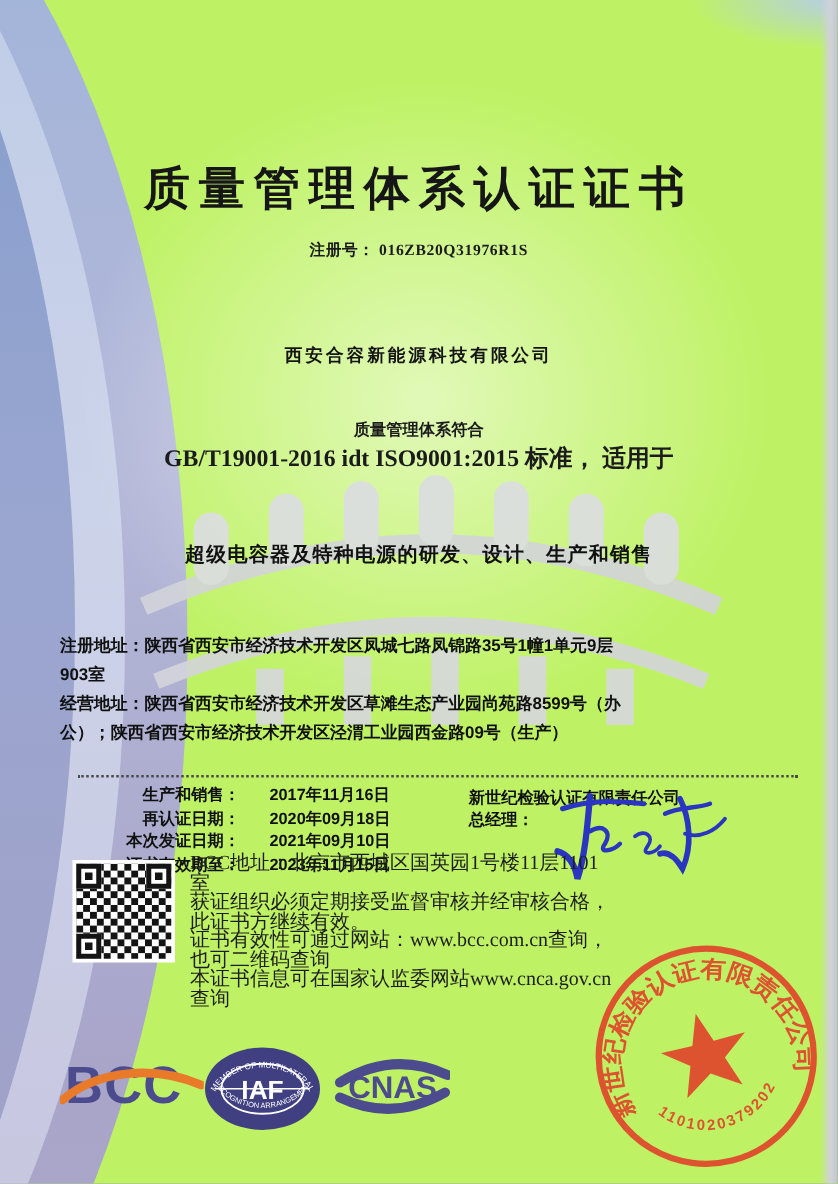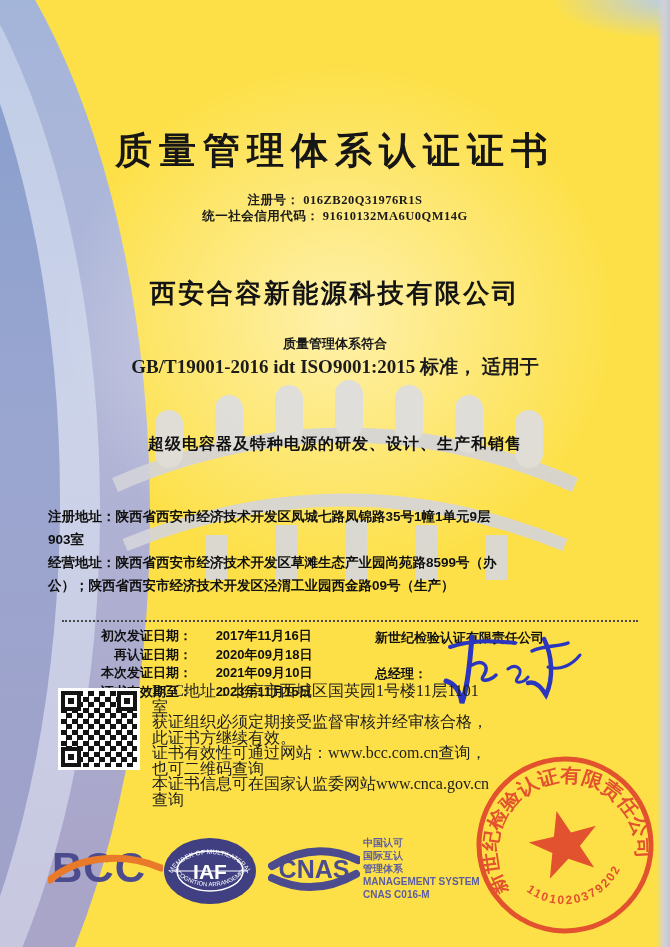--- a/index.html
+++ b/index.html
@@ -1,18 +1,18 @@
 <!DOCTYPE html>
 <html><head>
 <meta charset="utf-8">
 <style>
   html,body{margin:0;padding:0;background:#9aa0ad;}
   #page{
     position:relative;width:670px;height:947px;margin:0 auto;
-    background:#fde047;overflow:hidden;
+    background:#bef264;overflow:hidden;
     font-family:"Liberation Sans","DejaVu Sans",sans-serif;
     color:#1b1b1b;
   }
   
   .curve{position:absolute;border-radius:50%;}
   .curve-mid{left:-500px;top:-160px;width:650px;height:1350px;
     background:linear-gradient(180deg,#9db4da 0%,#b3b7d8 40%,#a8a5c9 75%,#aaa6c9 100%);}
   .curve-light{left:-520px;top:-150px;width:620px;height:1320px;
     background:linear-gradient(180deg,#bccbe6 0%,#ccd3e9 45%,#c5c2dc 100%);}
   .curve-dark{left:-560px;top:-170px;width:620px;height:1340px;
@@ -29,35 +29,35 @@
   .abs{position:absolute;}
   .center{left:40px;width:590px;text-align:center;}
   .title{top:126px;font-family:"DejaVu Serif","Liberation Serif",serif;
     font-size:37px;font-weight:600;letter-spacing:7px;color:#161616;}
   .regline{top:192px;font-size:12.5px;font-weight:700;
     font-family:"Liberation Serif","DejaVu Serif",serif;letter-spacing:.5px;}
   .creditline{top:208px;font-size:12.5px;font-weight:600;
     font-family:"Liberation Serif","DejaVu Serif",serif;letter-spacing:.5px;}
   .certify{top:238px;font-size:14.5px;font-weight:600;letter-spacing:9px;
     font-family:"Liberation Serif","DejaVu Serif",serif;}
-  .company{top:276px;font-size:26px;font-weight:600;letter-spacing:2.5px;color:#141414;}
+  .company{top:276px;font-size:14px;font-weight:600;letter-spacing:2.5px;color:#141414;}
   .conf1{top:335px;font-size:13px;font-weight:600;}
   .conf2{top:354px;font-size:19px;font-weight:600;
     font-family:"Liberation Serif","DejaVu Serif",serif;}
   .scope{top:434px;font-size:16px;font-weight:600;letter-spacing:1px;
     font-family:"Liberation Serif","DejaVu Serif",serif;color:#111;text-align:center;}
   .addresses{top:505px;left:48px;width:576px;text-align:left;
     font-size:13.5px;font-weight:700;line-height:23px;color:#101010;}
   .dotline{top:620px;left:62px;width:576px;border-top:2px dotted #4a4a4a;height:0;}
   .dates{top:627px;left:88px;width:260px;font-size:13px;font-weight:700;
     line-height:18.5px;color:#101010;}
   .date-row .dlabel{display:inline-block;width:104px;text-align:right;}
   .date-row .dvalue{display:inline-block;margin-left:20px;}
   .issuer{top:629px;left:375px;width:270px;font-size:13px;font-weight:700;color:#101010;}
-  .issuer .gm{margin-top:18px;}
+  .issuer .gm{margin-top:0;}
   .signature{position:absolute;left:420px;top:625px;width:170px;height:85px;}
   
   .qr{position:absolute;left:58px;top:688px;width:82px;height:82px;background:#fff;padding:3px;box-sizing:border-box;}
   .qr-inner{position:relative;width:100%;height:100%;
     background:repeating-conic-gradient(#141414 0% 25%,#ffffff 0% 50%) 0 0/11px 11px;}
   .finder{position:absolute;width:20px;height:20px;border:4px solid #141414;background:#fff;box-sizing:border-box;}
   .finder::after{content:"";position:absolute;left:3px;top:3px;width:6px;height:6px;background:#141414;}
   .f-tl{left:0;top:0;} .f-tr{right:0;top:0;} .f-bl{left:0;bottom:0;}
   .footer-text{top:683px;left:152px;width:340px;font-size:16px;font-weight:400;
     line-height:15.5px;color:#1d1d1d;font-family:"Liberation Serif","DejaVu Serif",serif;}
@@ -99,38 +99,37 @@
     <rect x="405" y="80" width="28" height="58" rx="14" fill="#dcdde3"></rect>
     <rect x="95" y="205" width="22" height="45" fill="#d7d8de"></rect>
     <rect x="165" y="195" width="22" height="55" fill="#d7d8de"></rect>
     <rect x="235" y="190" width="22" height="60" fill="#d7d8de"></rect>
     <rect x="305" y="195" width="22" height="55" fill="#d7d8de"></rect>
     <rect x="375" y="205" width="22" height="45" fill="#d7d8de"></rect>
   </svg>
 
   <div class="abs center title">质量管理体系认证证书</div>
   <div class="abs center regline">注册号： 016ZB20Q31976R1S</div>
-  <div class="abs center creditline">统一社会信用代码： 91610132MA6U0QM14G</div>
   <div class="abs center company">西安合容新能源科技有限公司</div>
   <div class="abs center conf1">质量管理体系符合</div>
   <div class="abs center conf2">GB/T19001-2016 idt ISO9001:2015 标准，  适用于</div>
   <div class="abs center scope">超级电容器及特种电源的研发、设计、生产和销售</div>
 
   <div class="abs addresses">
     <div>注册地址：陕西省西安市经济技术开发区凤城七路凤锦路35号1幢1单元9层</div>
     <div>903室</div>
     <div>经营地址：陕西省西安市经济技术开发区草滩生态产业园尚苑路8599号（办</div>
     <div>公）；陕西省西安市经济技术开发区泾渭工业园西金路09号（生产）</div>
   </div>
 
   <div class="abs dotline"></div>
 
   <div class="abs dates">
     <div class="date-row">
-      <span class="dlabel">初次发证日期：</span>
+      <span class="dlabel">生产和销售：</span>
       <span class="dvalue">2017年11月16日</span>
     </div>
     <div class="date-row">
       <span class="dlabel">再认证日期：</span>
       <span class="dvalue">2020年09月18日</span>
     </div>
     <div class="date-row">
       <span class="dlabel">本次发证日期：</span>
       <span class="dvalue">2021年09月10日</span>
     </div>
@@ -194,27 +193,20 @@
       <textPath href="#iafBot" startOffset="50%" text-anchor="middle">RECOGNITION ARRANGEMENT</textPath>
     </text>
   </svg>
 
   <svg class="cnas-logo" viewBox="0 0 92 58">
     <path d="M4,26 Q46,0 90,20" fill="none" stroke="#4b4b8e" stroke-width="8" stroke-linecap="round"></path>
     <path d="M4,38 Q46,58 88,34" fill="none" stroke="#4b4b8e" stroke-width="8" stroke-linecap="round"></path>
     <text x="46" y="38" text-anchor="middle" font-size="25" font-weight="bold" fill="#4b4b8e" font-family="Liberation Sans, sans-serif">CNAS</text>
   </svg>
 
-  <div class="accr">
-    <div>中国认可</div>
-    <div>国际互认</div>
-    <div>管理体系</div>
-    <div class="en">MANAGEMENT SYSTEM</div>
-    <div class="en">CNAS C016-M</div>
-  </div>
 
   <svg class="stamp" viewBox="0 0 186 186">
     <circle cx="93" cy="93" r="86" fill="none" stroke="#e0462c" stroke-width="5"></circle>
     <polygon fill="#e0462c" points="93,58 101.8,82.4 127.6,81.8 107.2,97.6 115.8,122 93,107.2 70.2,122 78.8,97.6 58.4,81.8 84.2,82.4"></polygon>
     <defs>
       <path id="stampRing" d="M 28,126 A 70,70 0 1 1 158,126"></path>
       <path id="stampNum" d="M 44,128 A 62,62 0 0 0 142,128"></path>
     </defs>
     <text font-size="19" font-weight="bold" fill="#e0462c" font-family="Liberation Sans, sans-serif">
       <textPath href="#stampRing" startOffset="50%" text-anchor="middle" lengthAdjust="spacingAndGlyphs" textLength="268">新世纪检验认证有限责任公司</textPath>

